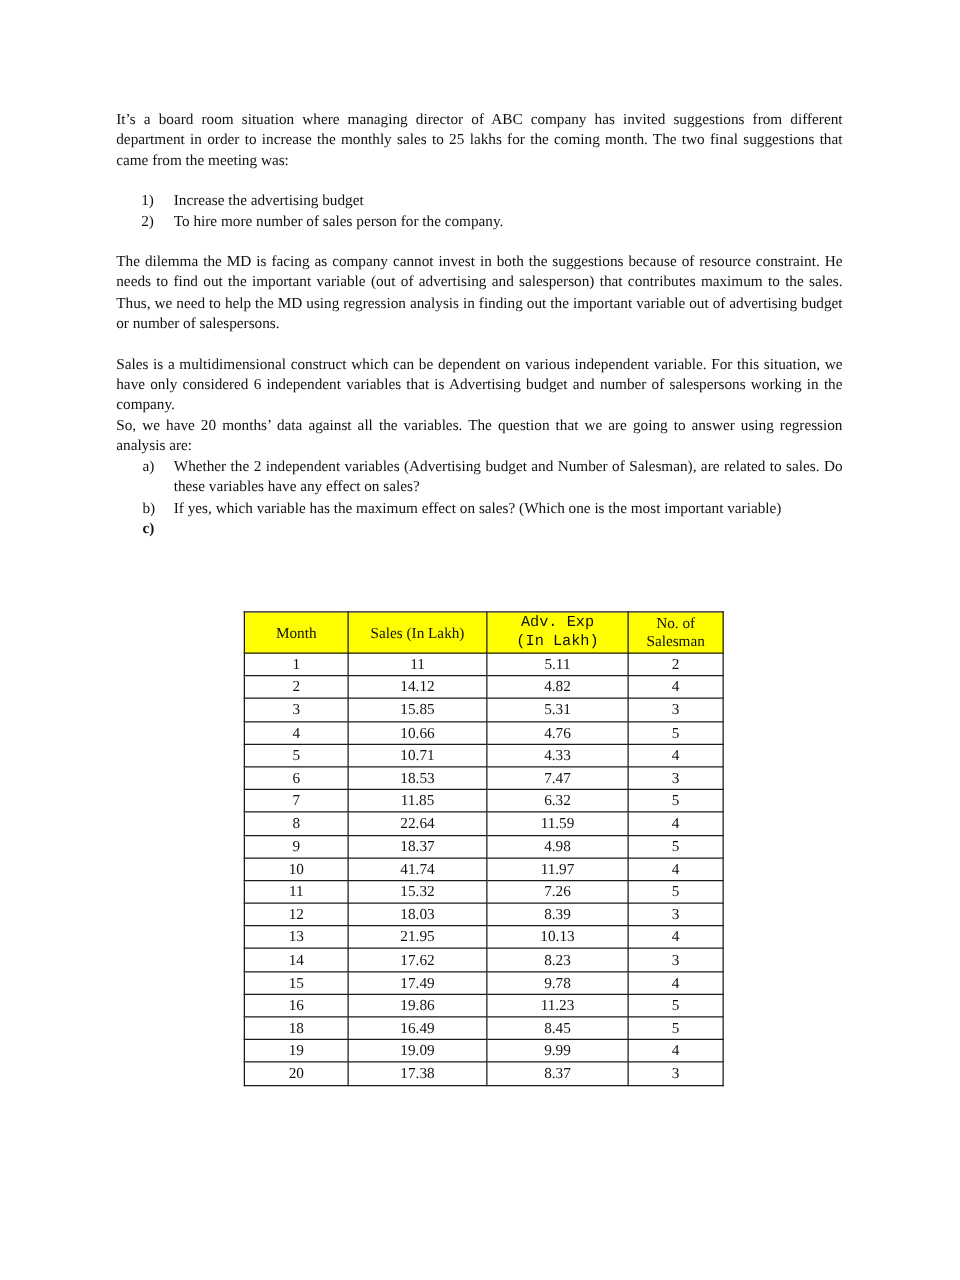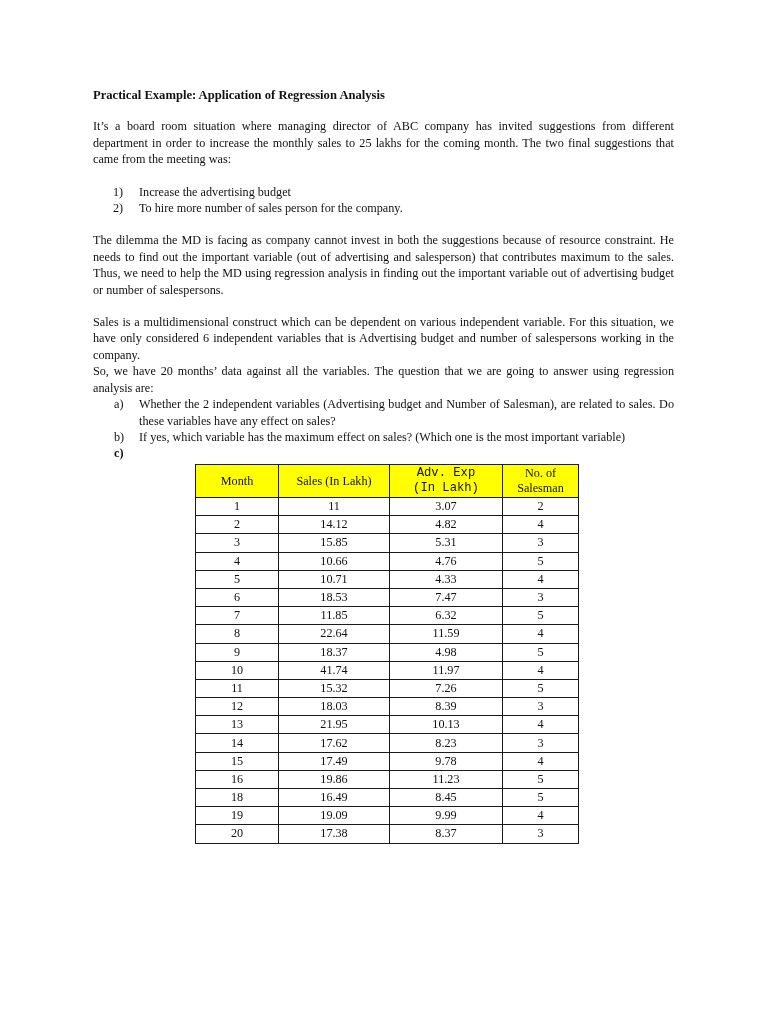--- a/index.html
+++ b/index.html
@@ -56,21 +56,21 @@
   ol.lettered li .marker {
     position: absolute;
     left: 21px;
     top: 0;
   }
   .bold-marker { font-weight: bold; }
 
   table.data {
     position: absolute;
     left: 195px;
-    top: 464px;
+    top: 489px;
     border-collapse: collapse;
     font-size: 12.2px;
   }
   table.data th, table.data td {
     border: 1px solid #1a1a1a;
     text-align: center;
     padding: 0;
     font-weight: normal;
   }
   table.data thead th {
@@ -84,21 +84,20 @@
   }
   .c1 { width: 82px; }
   .c2 { width: 110px; }
   .c3 { width: 112px; font-family: Liberation Mono, monospace; }
   .c4 { width: 75px; }
 </style>
 </head>
 <body>
 
 <div class="page">
-  <div class="title">Practical Example: Application of Regression Analysis</div>
 
   <p>It’s a board room situation where managing director of ABC company has invited suggestions from different department in order to increase the monthly sales to 25 lakhs for the coming month. The two final suggestions that came from the meeting was:</p>
   <div class="gap"></div>
 
   <ol class="numbered">
     <li>
       <span class="marker">1)</span>
       <span>Increase the advertising budget</span>
     </li>
     <li>
@@ -135,21 +134,21 @@
       <th class="c1"><span>Month</span></th>
       <th class="c2"><span>Sales (In Lakh)</span></th>
       <th class="c3"><span>Adv. Exp</span><br><span>(In Lakh)</span></th>
       <th class="c4"><span>No. of</span><br><span>Salesman</span></th>
     </tr>
   </thead>
   <tbody id="table-body">
       <tr>
         <td>1</td>
         <td>11</td>
-        <td>3.07</td>
+        <td>5.11</td>
         <td>2</td>
       </tr>
       <tr>
         <td>2</td>
         <td>14.12</td>
         <td>4.82</td>
         <td>4</td>
       </tr>
       <tr>
         <td>3</td>

